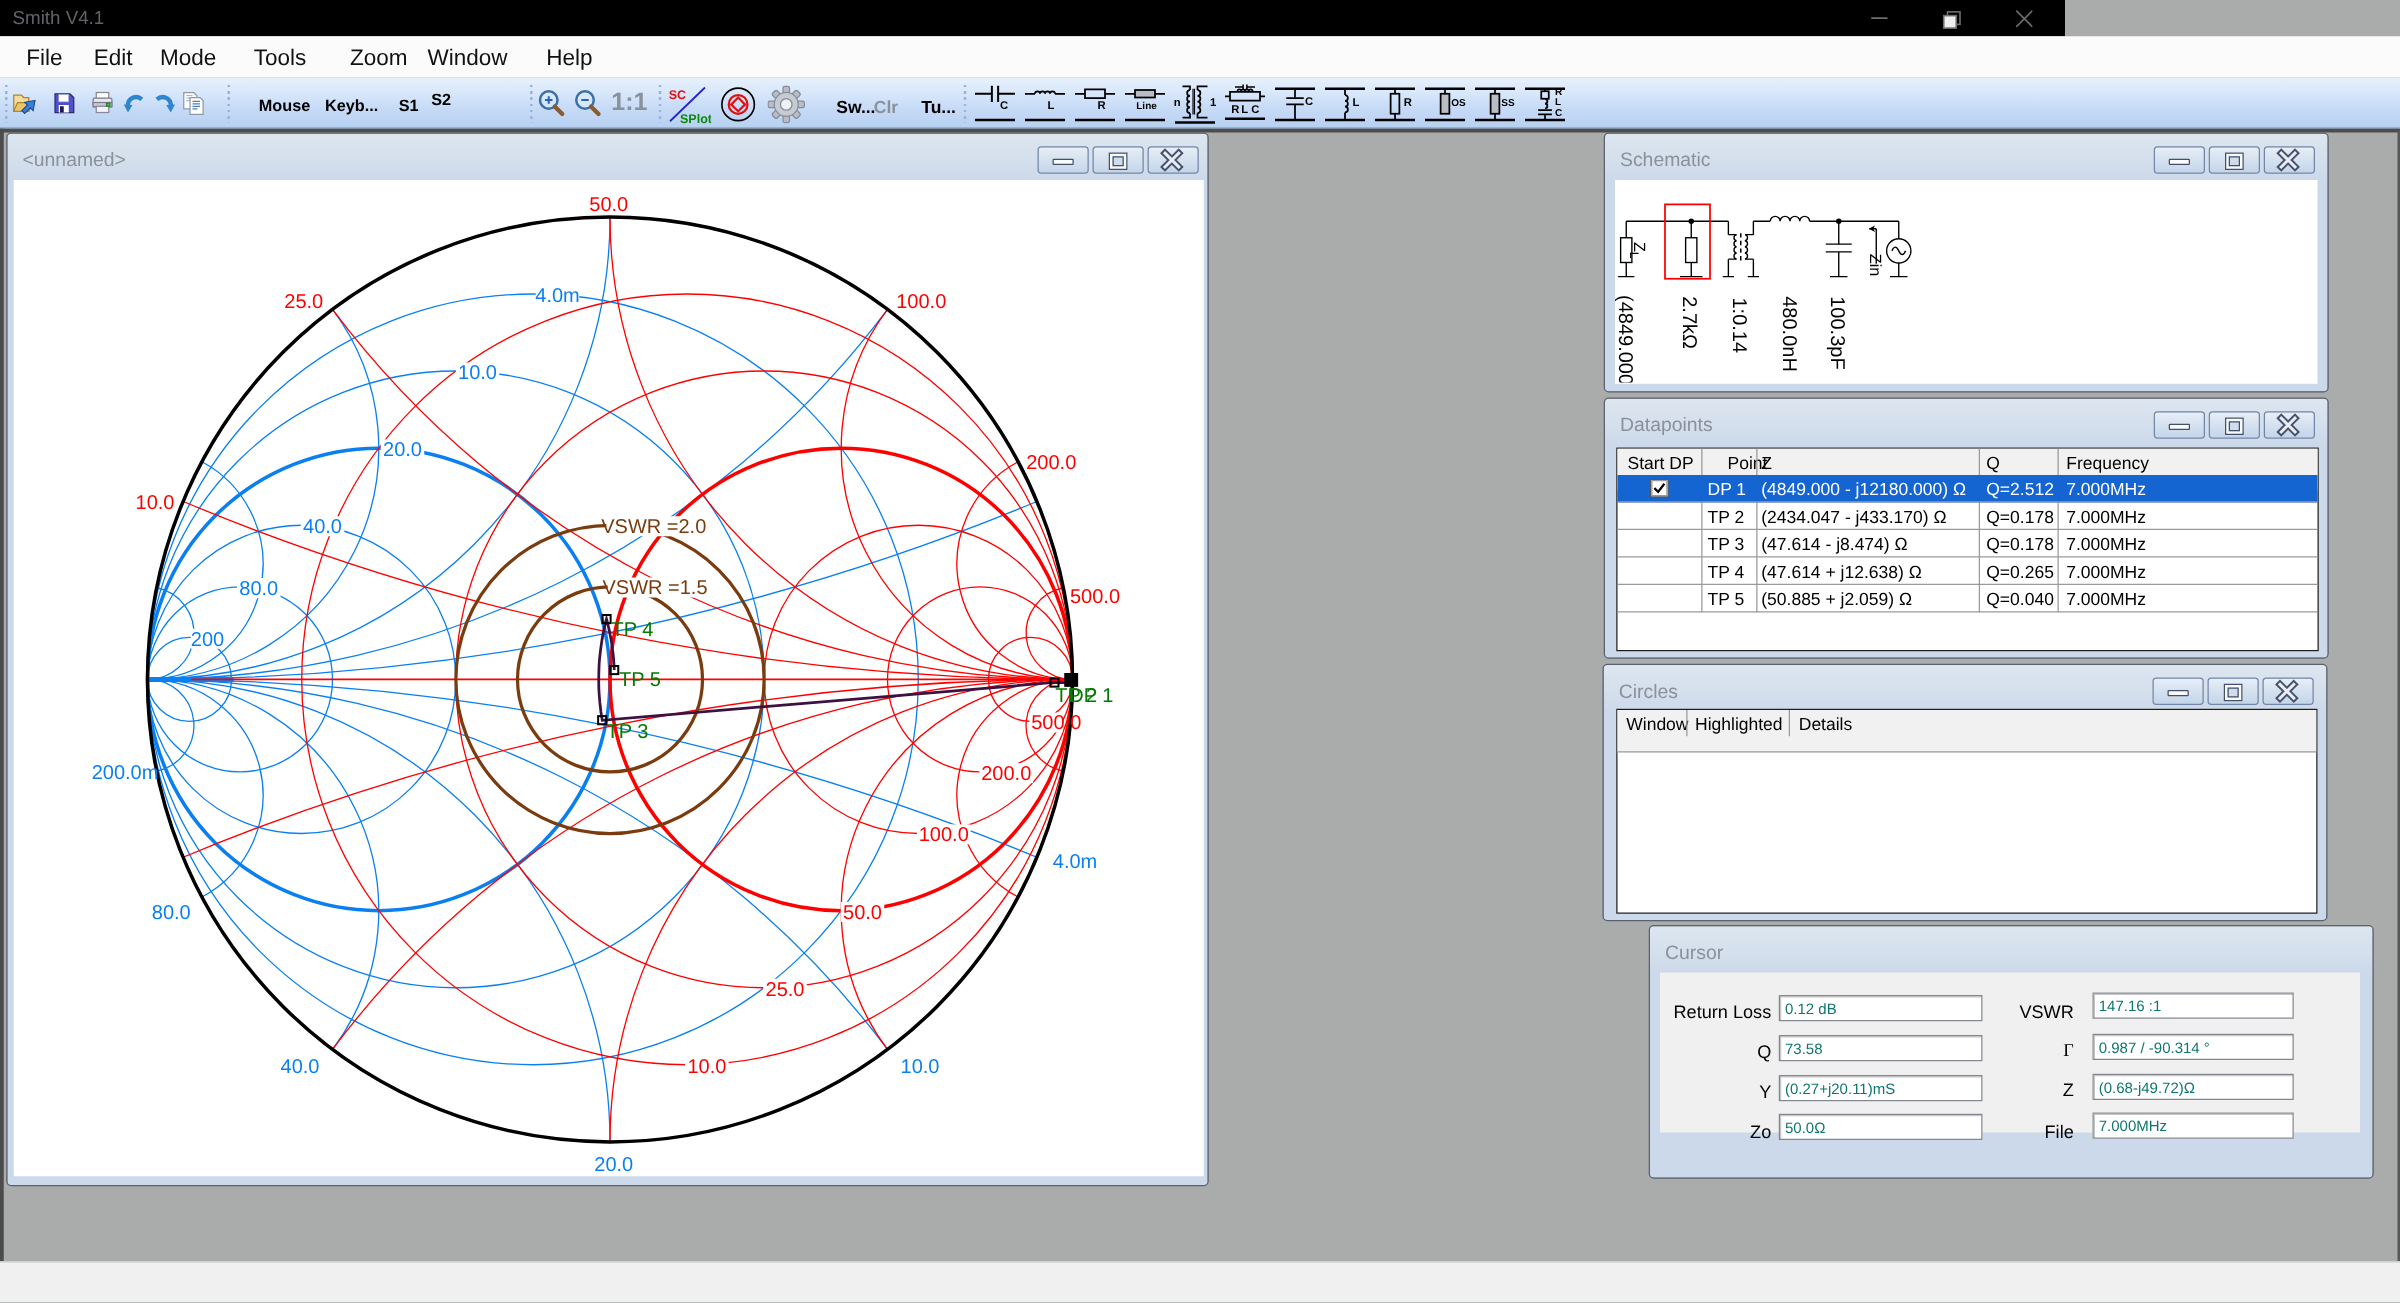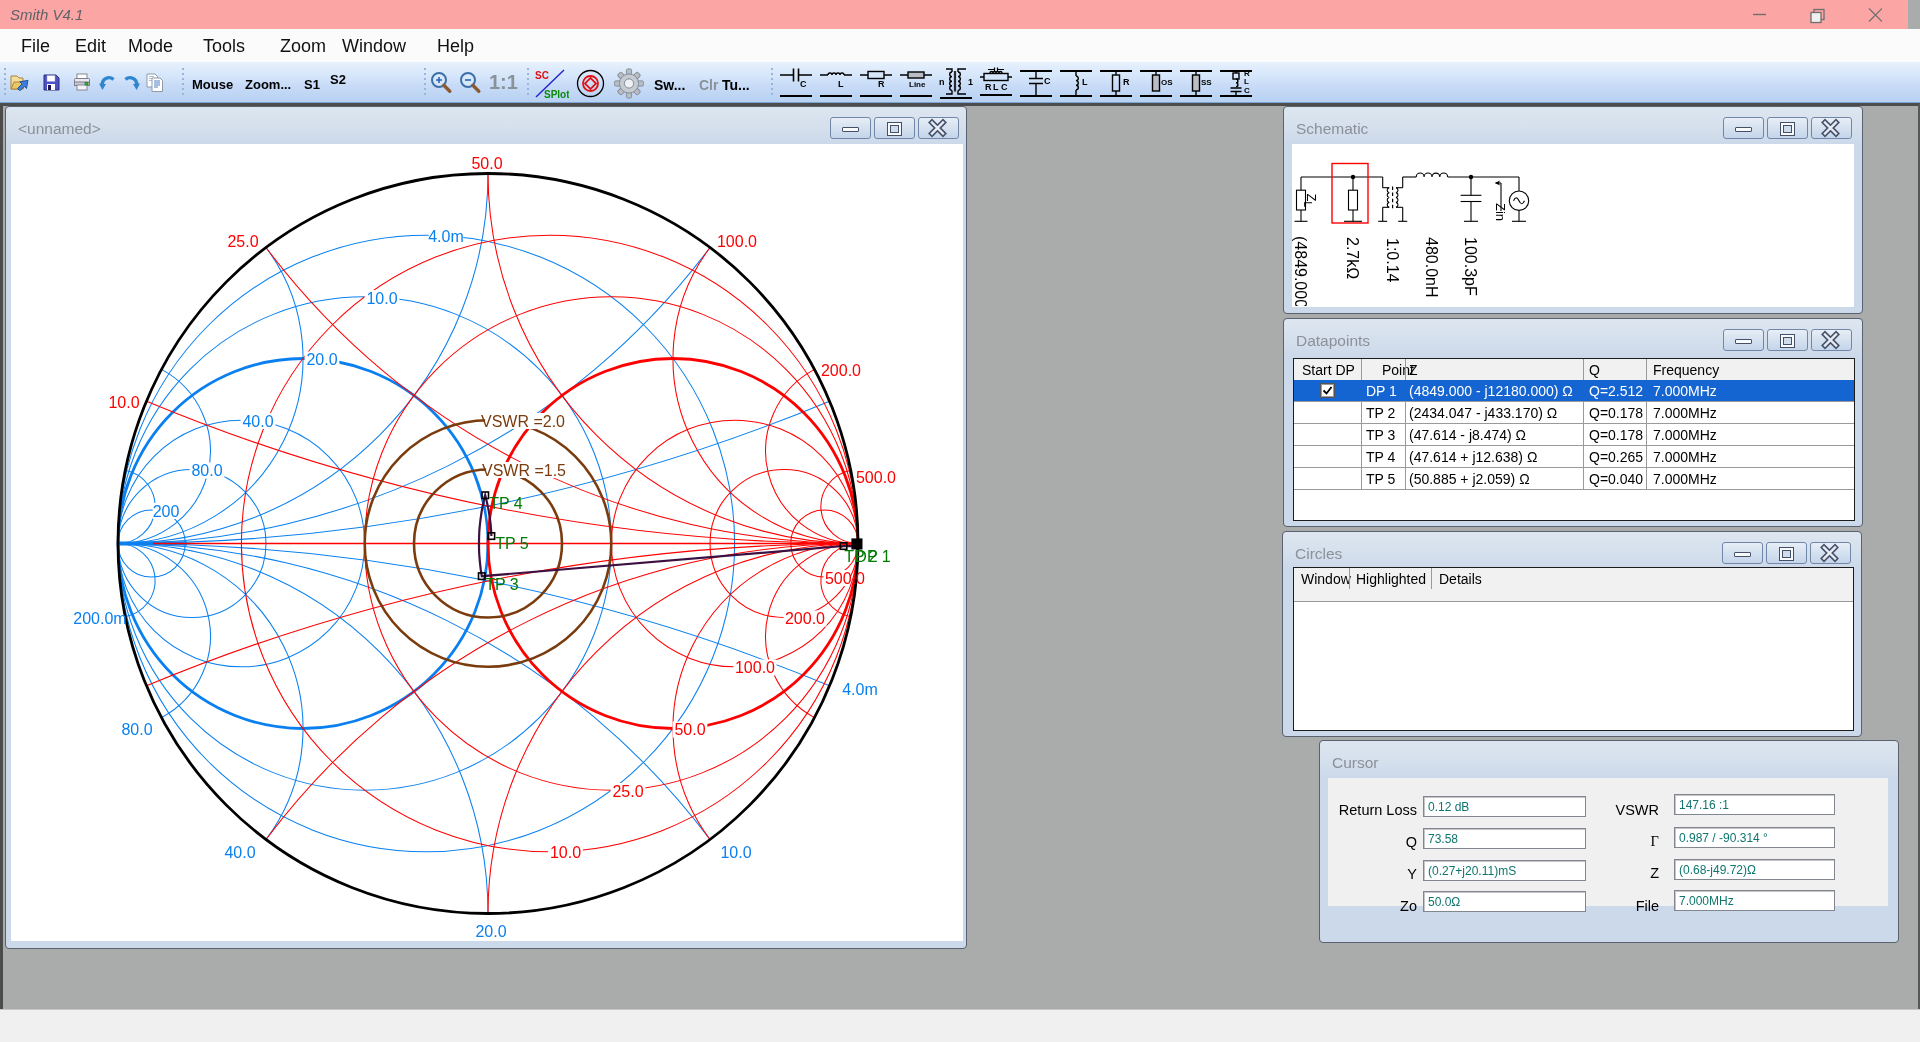--- a/index.html
+++ b/index.html
@@ -1,29 +1,29 @@
 <!DOCTYPE html>
 <html><head>
 <meta charset="utf-8">
 <style>
 * { margin:0; padding:0; box-sizing:border-box; }
 html,body { width:1920px; height:1042px; overflow:hidden; font-family:"Liberation Sans", sans-serif; }
 body { position:relative; background:#aaabab; }
 .abs { position:absolute; }
-#titlebar { left:0; top:0; width:1908px; height:29px; background:#fca5a5;font-style:italic; }
+#titlebar { left:0; top:0; width:1652px; height:29px; background:#000000; }
 #titlebar .t { position:absolute; left:10px; top:6px; font-size:15px; color:#5f6369; }
 #menubar { left:0; top:29px; width:1920px; height:33px; background:#fbfbfb; }
 #menubar span { position:absolute; top:7px; font-size:18px; color:#111; }
 #toolbar { left:0; top:62px; width:1920px; height:41px;
   background:linear-gradient(#e8f1fd,#d3e4fa 40%,#c7dbf7 60%,#b7d1f2);
   border-bottom:1px solid #7da4d2; }
 .tsep { position:absolute; top:4px; width:5px; height:32px;
   background-image:repeating-linear-gradient(#9ab4d8 0 2px, transparent 2px 5px);
   background-size:2px 100%; background-repeat:no-repeat; background-position:1px 2px; }
-.tbtxt { position:absolute; font-size:13px; font-weight:bold; color:#000; }
+.tbtxt { position:absolute; font-size:13px; font-weight:bold; color:#000;margin-left:15px; }
 .tbgray { color:#8a9299; font-weight:bold; font-size:13px; position:absolute; }
 #mdi { left:0; top:103px; width:1920px; height:906px; background:#aaabab;
   border-left:3px solid #4c4c4c; border-top:3px solid #4c4c4c; border-right:2px solid #585858; }
 #statusbar { left:0; top:1009px; width:1920px; height:33px; background:#f0f0f0; border-top:1px solid #c8c8c8; }
 .win { position:absolute; border:1.5px solid #59626e; border-radius:4px;
   background:linear-gradient(#dde6f0,#d5e0ed 20px,#ccd9ea 37px,#ccd9ea); }
 .win .wtitle { position:absolute; left:12px; top:13px; font-size:15.5px; color:#8b9099; }
 .wbtns { position:absolute; top:10px; display:flex; gap:3px; }
 .wbtn { width:41px; height:22px; border:1px solid #7287a8; border-radius:3px;
   background:linear-gradient(#e7eef6,#d3e0ef 55%,#c4d5ea); position:relative; }
@@ -103,21 +103,21 @@
   </g>
 
   <g transform="translate(136,0)">
    <path d="M1 1 h8 l2.5 2.5 v10.5 h-10.5 z" fill="#fff" stroke="#8f9aa8" stroke-width="1"></path>
    <path d="M3 3.5 h5 M3 5.5 h5 M3 7.5 h5" stroke="#9ab0c8" stroke-width="0.8"></path>
    <path d="M6 5 h8 l2.5 2.5 v11 h-10.5 z" fill="#fff" stroke="#8f9aa8" stroke-width="1"></path>
    <path d="M8 8 h6 M8 10 h6 M8 12 h6 M8 14 h4" stroke="#4f7ec0" stroke-width="1"></path>
   </g>
 </svg>
 <div class="tbtxt" style="left:192px;top:15px">Mouse</div>
-<div class="tbtxt" style="left:245px;top:15px">Zoom...</div>
+<div class="tbtxt" style="left:245px;top:15px">Keyb...</div>
 <div class="tbtxt" style="left:304px;top:15px">S1</div>
 <div class="tbtxt" style="left:330px;top:10px">S2</div>
 
 <svg class="abs" style="left:430px;top:9px" width="60" height="26" viewBox="0 0 60 26">
   <circle cx="9" cy="9" r="7" fill="#dcebfa" fill-opacity="0.7" stroke="#3d6fa8" stroke-width="2"></circle>
   <path d="M13.8 14.2 l6 6" stroke="#8a5a30" stroke-width="3.4" stroke-linecap="round"></path>
   <path d="M6 9 h6 M9 6 v6" stroke="#2a62b8" stroke-width="1.6"></path>
   <g transform="translate(29,0)">
    <circle cx="9" cy="9" r="7" fill="#dcebfa" fill-opacity="0.7" stroke="#3d6fa8" stroke-width="2"></circle>
    <path d="M13.8 14.2 l6 6" stroke="#8a5a30" stroke-width="3.4" stroke-linecap="round"></path>

